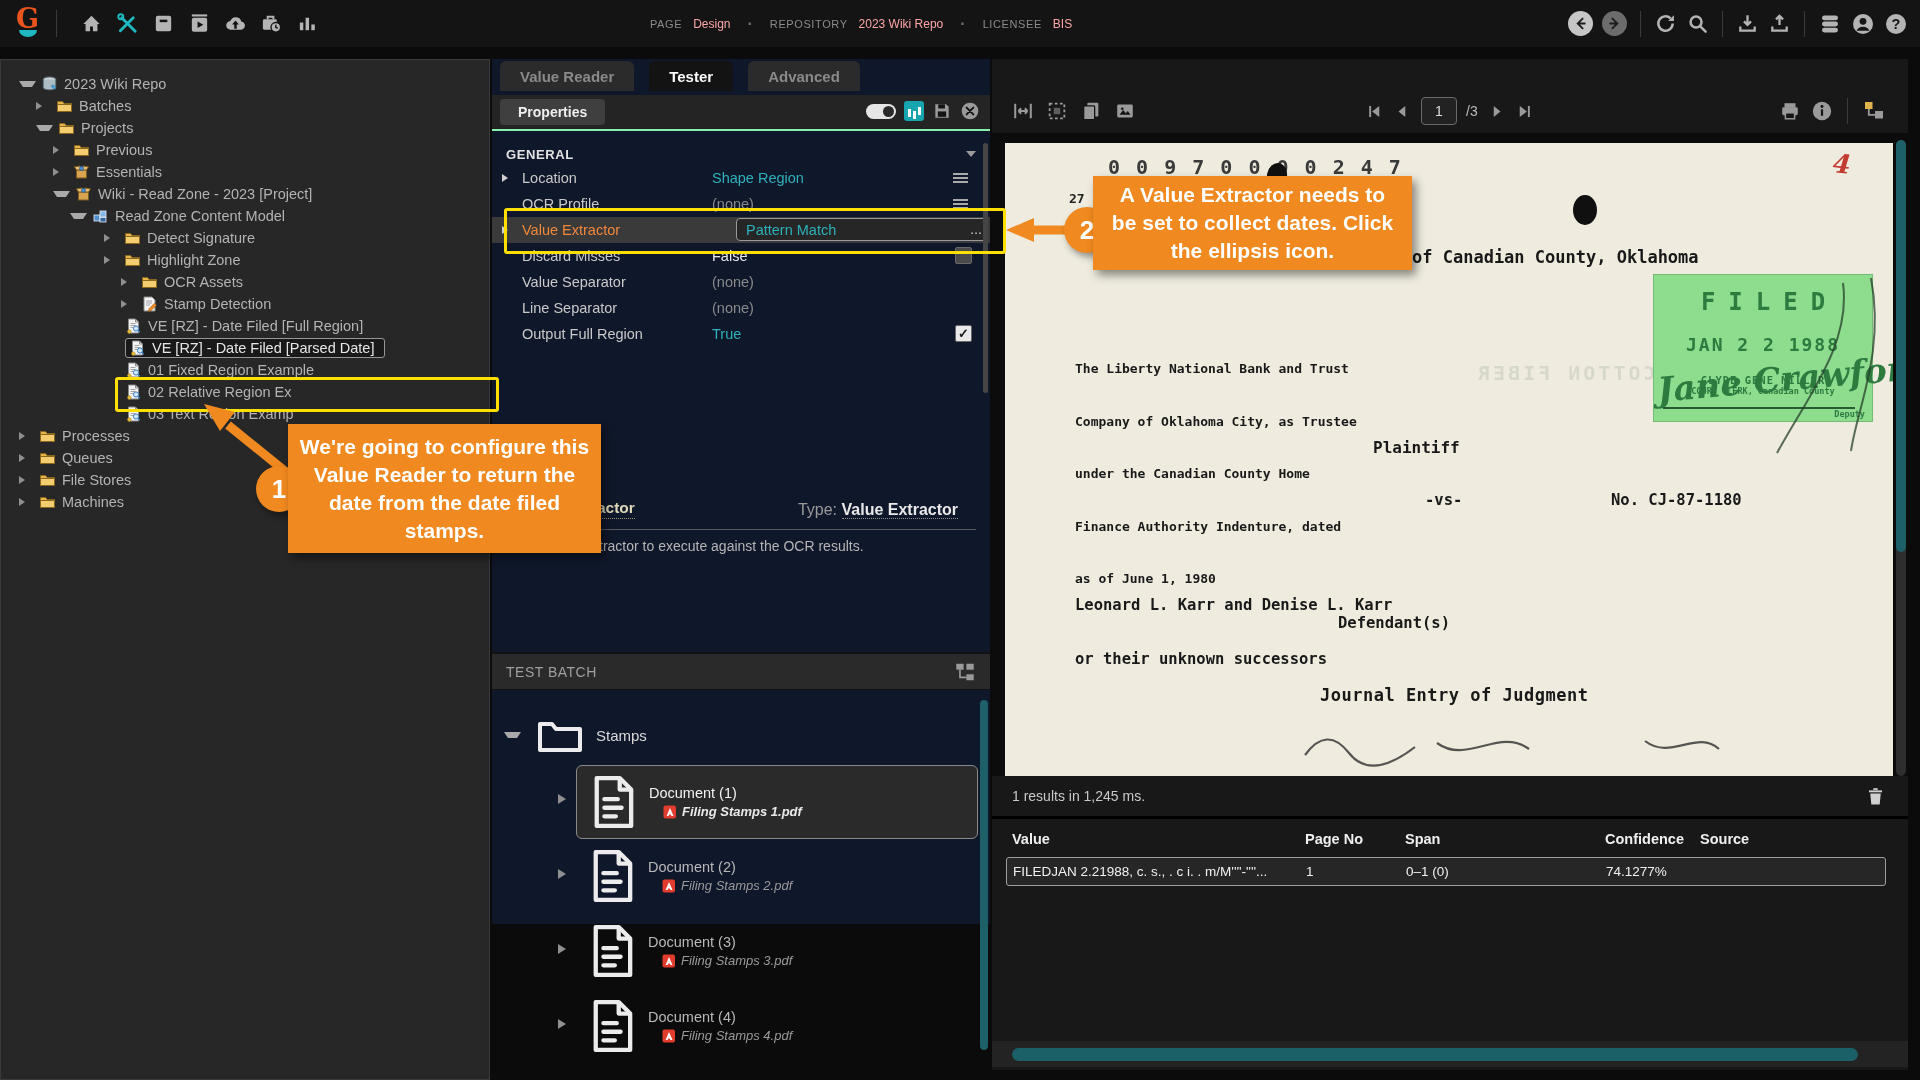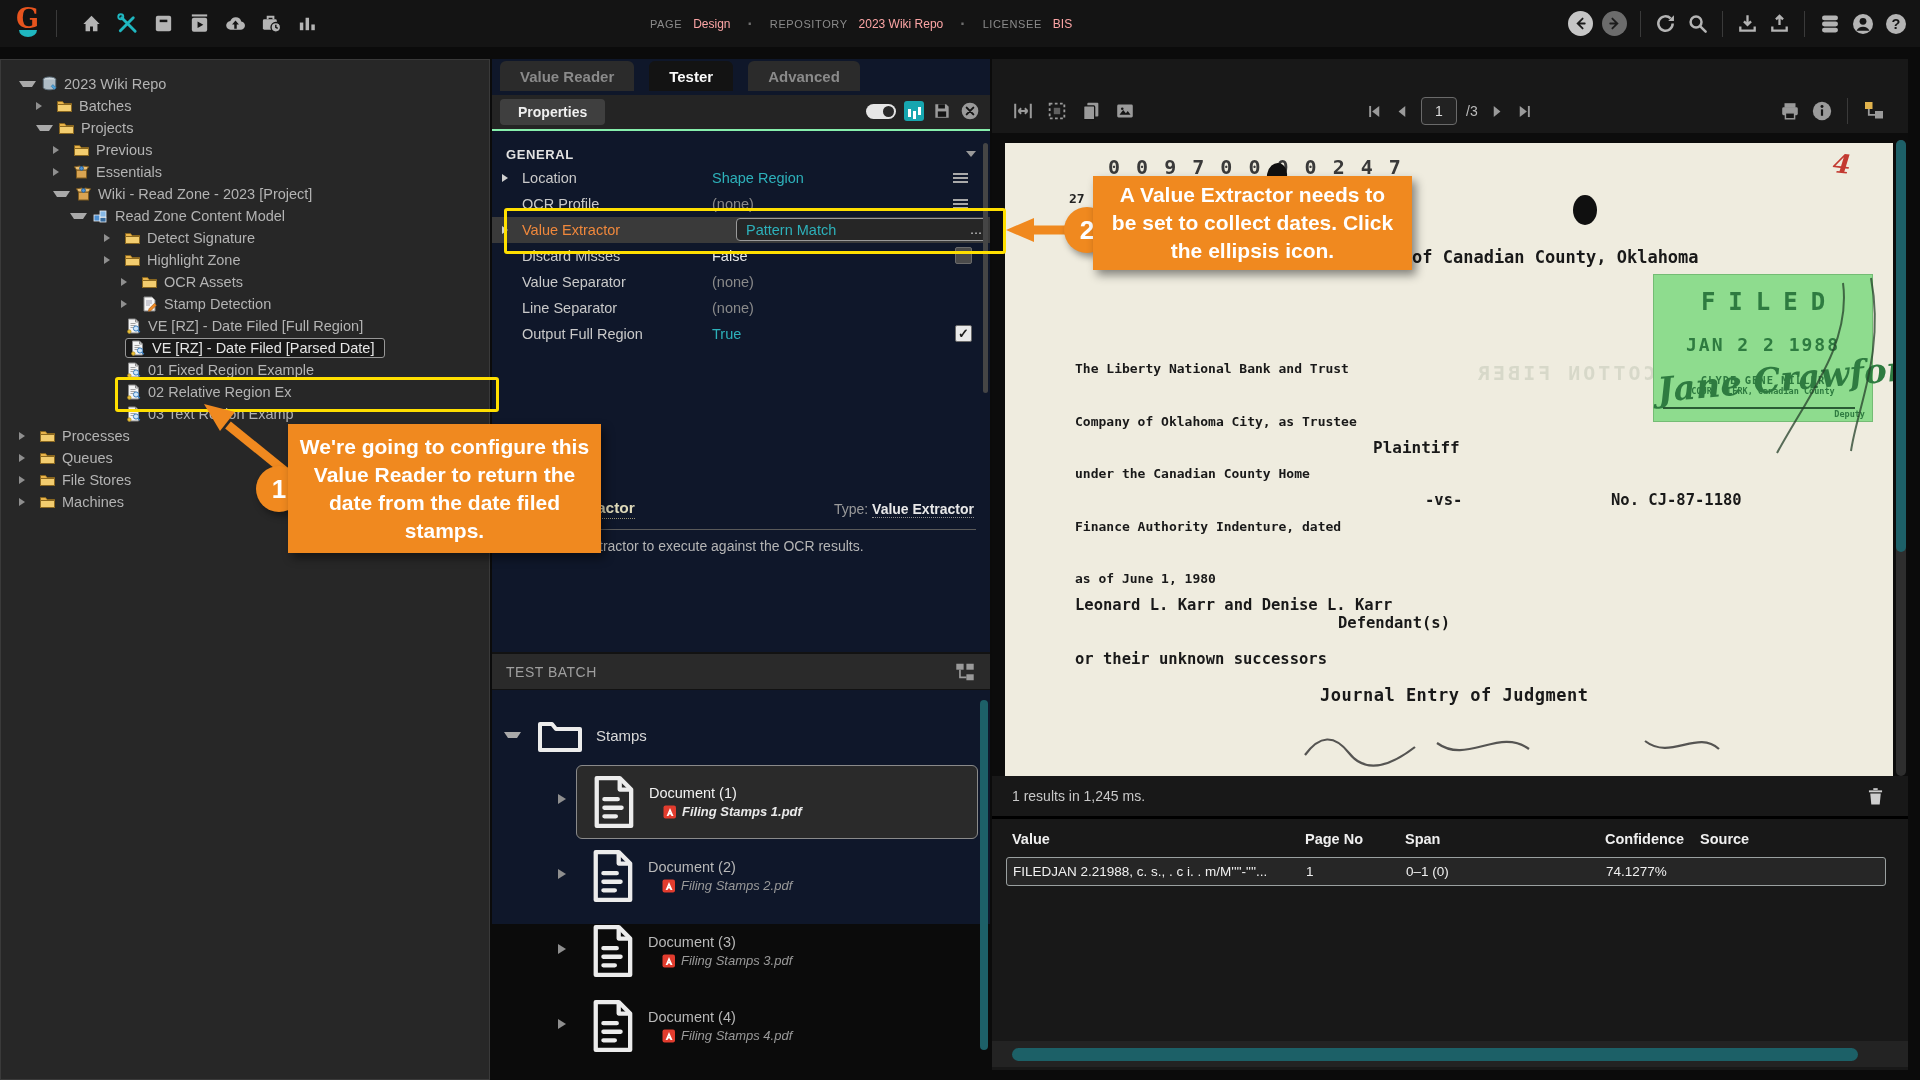--- a/index.html
+++ b/index.html
@@ -77,21 +77,21 @@
   .cbox.on{background:#e9e9e9;color:#1c1c1c;font-weight:bold;font-size:13px;text-align:center;line-height:15px;}
   .cbox.on::after{content:"\2713";}
   #row-ve{background:#3a3a3a;}
   #row-ve .plab{color:#f0883c;}
   #ve-input{position:absolute;left:210px;top:1px;width:252px;height:23px;border:1px solid #9a9a9a;
     border-radius:4px;background:#262626;display:flex;align-items:center;padding-left:9px;box-sizing:border-box;margin-left:34px;}
   #midscroll{position:absolute;right:2px;top:84px;width:5px;height:250px;background:#454545;border-radius:3px;}
   #desc{position:absolute;left:0;top:440px;width:100%;}
   #desc-title{position:absolute;left:30px;top:0;font-size:15.5px;font-weight:bold;color:#ddd8b8;
     border-bottom:1.5px dotted #9a9477;padding-bottom:1px;}
-  #desc-type{position:absolute;right:16px;top:2px;font-size:14px;color:#9a9a9a;}
+  #desc-type{position:absolute;right:32px;top:2px;font-size:16px;color:#9a9a9a;}
   #desc-type b{color:#e8e8e8;border-bottom:1.5px dotted #8f8f8f;font-weight:bold;}
   #desc-hr{position:absolute;left:14px;right:14px;top:30px;height:1px;background:#5a5a5a;}
   #desc-text{position:absolute;left:24px;top:39px;font-size:14px;color:#b5b5b5;white-space:nowrap;}
   #tb-header{position:absolute;left:0;top:593px;width:100%;height:38px;background:#2a2a2a;
     border-top:2px solid #121212;border-bottom:1px solid #121212;display:flex;align-items:center;
     padding:0 14px;box-sizing:border-box;font-size:14px;color:#9f9f9f;letter-spacing:.5px;}
   #tb-hier{margin-left:auto;color:#9a9a9a;}
   #stamps-row{position:absolute;left:0;top:648px;width:100%;height:56px;display:flex;align-items:center;}
   #stamps-row .tw.o{margin-left:12px;}
   #stamps-label{font-size:15px;color:#d9d9d9;margin-left:12px;}

